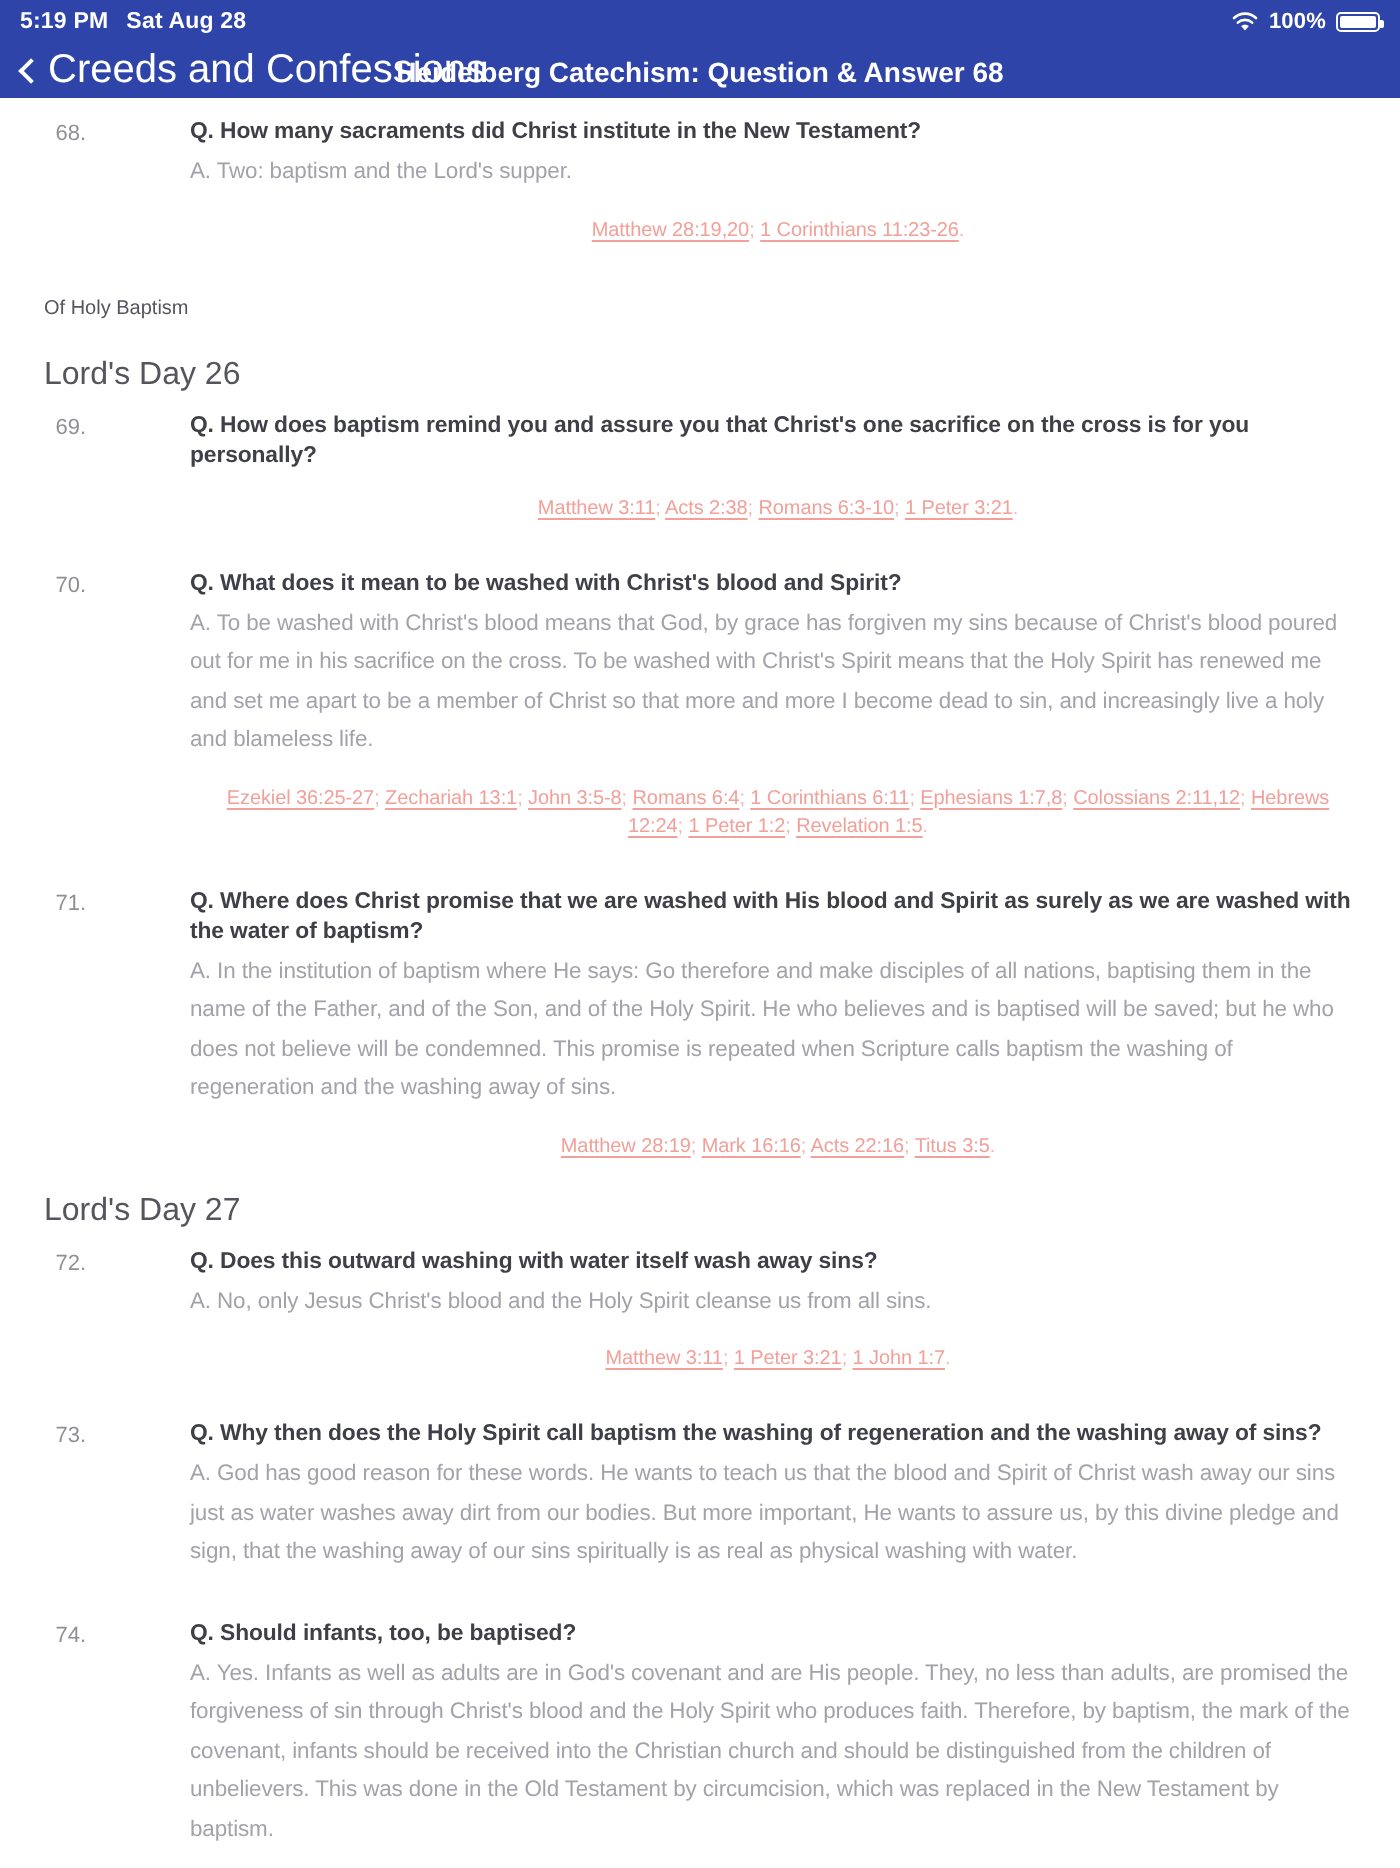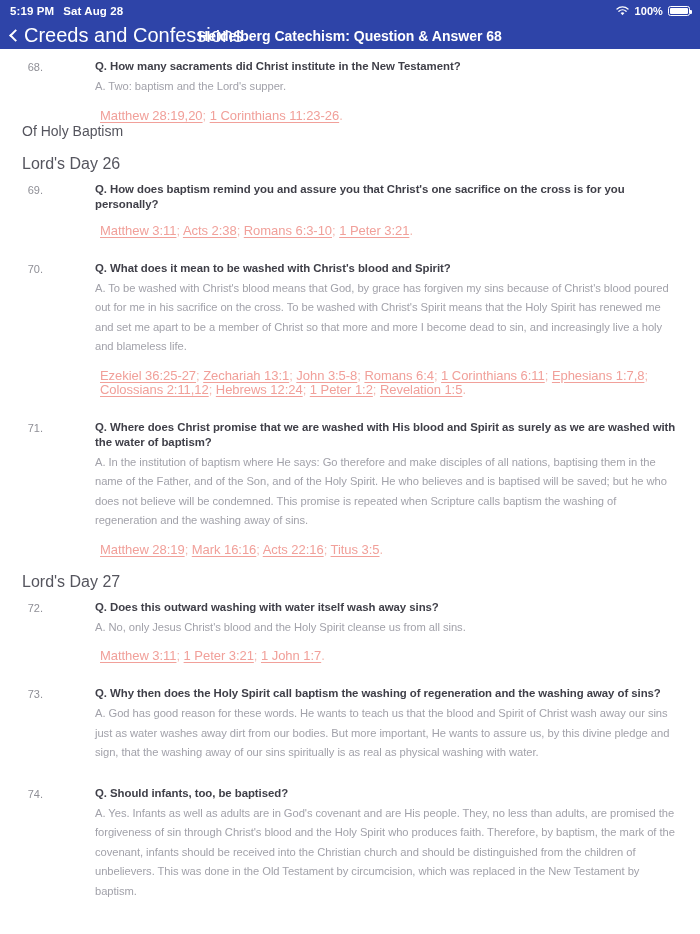--- a/index.html
+++ b/index.html
@@ -130,38 +130,40 @@
     letter-spacing: -0.05px;
   }
   .a-line {
     font-size: 11.2px;
     color: #a2a2aa;
     line-height: 19.5px;
     margin-top: 3px;
     letter-spacing: -0.05px;
   }
   .refs {
-    font-size: 13px;
+    font-size: 10px;
     color: #f1a9a0;
     line-height: 14px;
     margin-top: 12px;
     padding-left: 5px;
     letter-spacing: -0.05px;
+    text-align: center;
   }
   .refs a {
     color: #f1a09a;
     text-decoration: underline;
     text-underline-offset: 1.5px;
     cursor: pointer;
   }
   .refs .sep { color: #f3b8b0; text-decoration: none; }
 
   .section-title {
-    font-size: 14px;
+    font-size: 10px;
     color: #55555e;
+    margin-top: 24px;
     line-height: 16px;
   }
   .lords-day {
     font-size: 16px;
     color: #55555e;
     margin-top: 17px;
     line-height: 16px;
   }
 
   .gap-lg { margin-top: 23px; }

